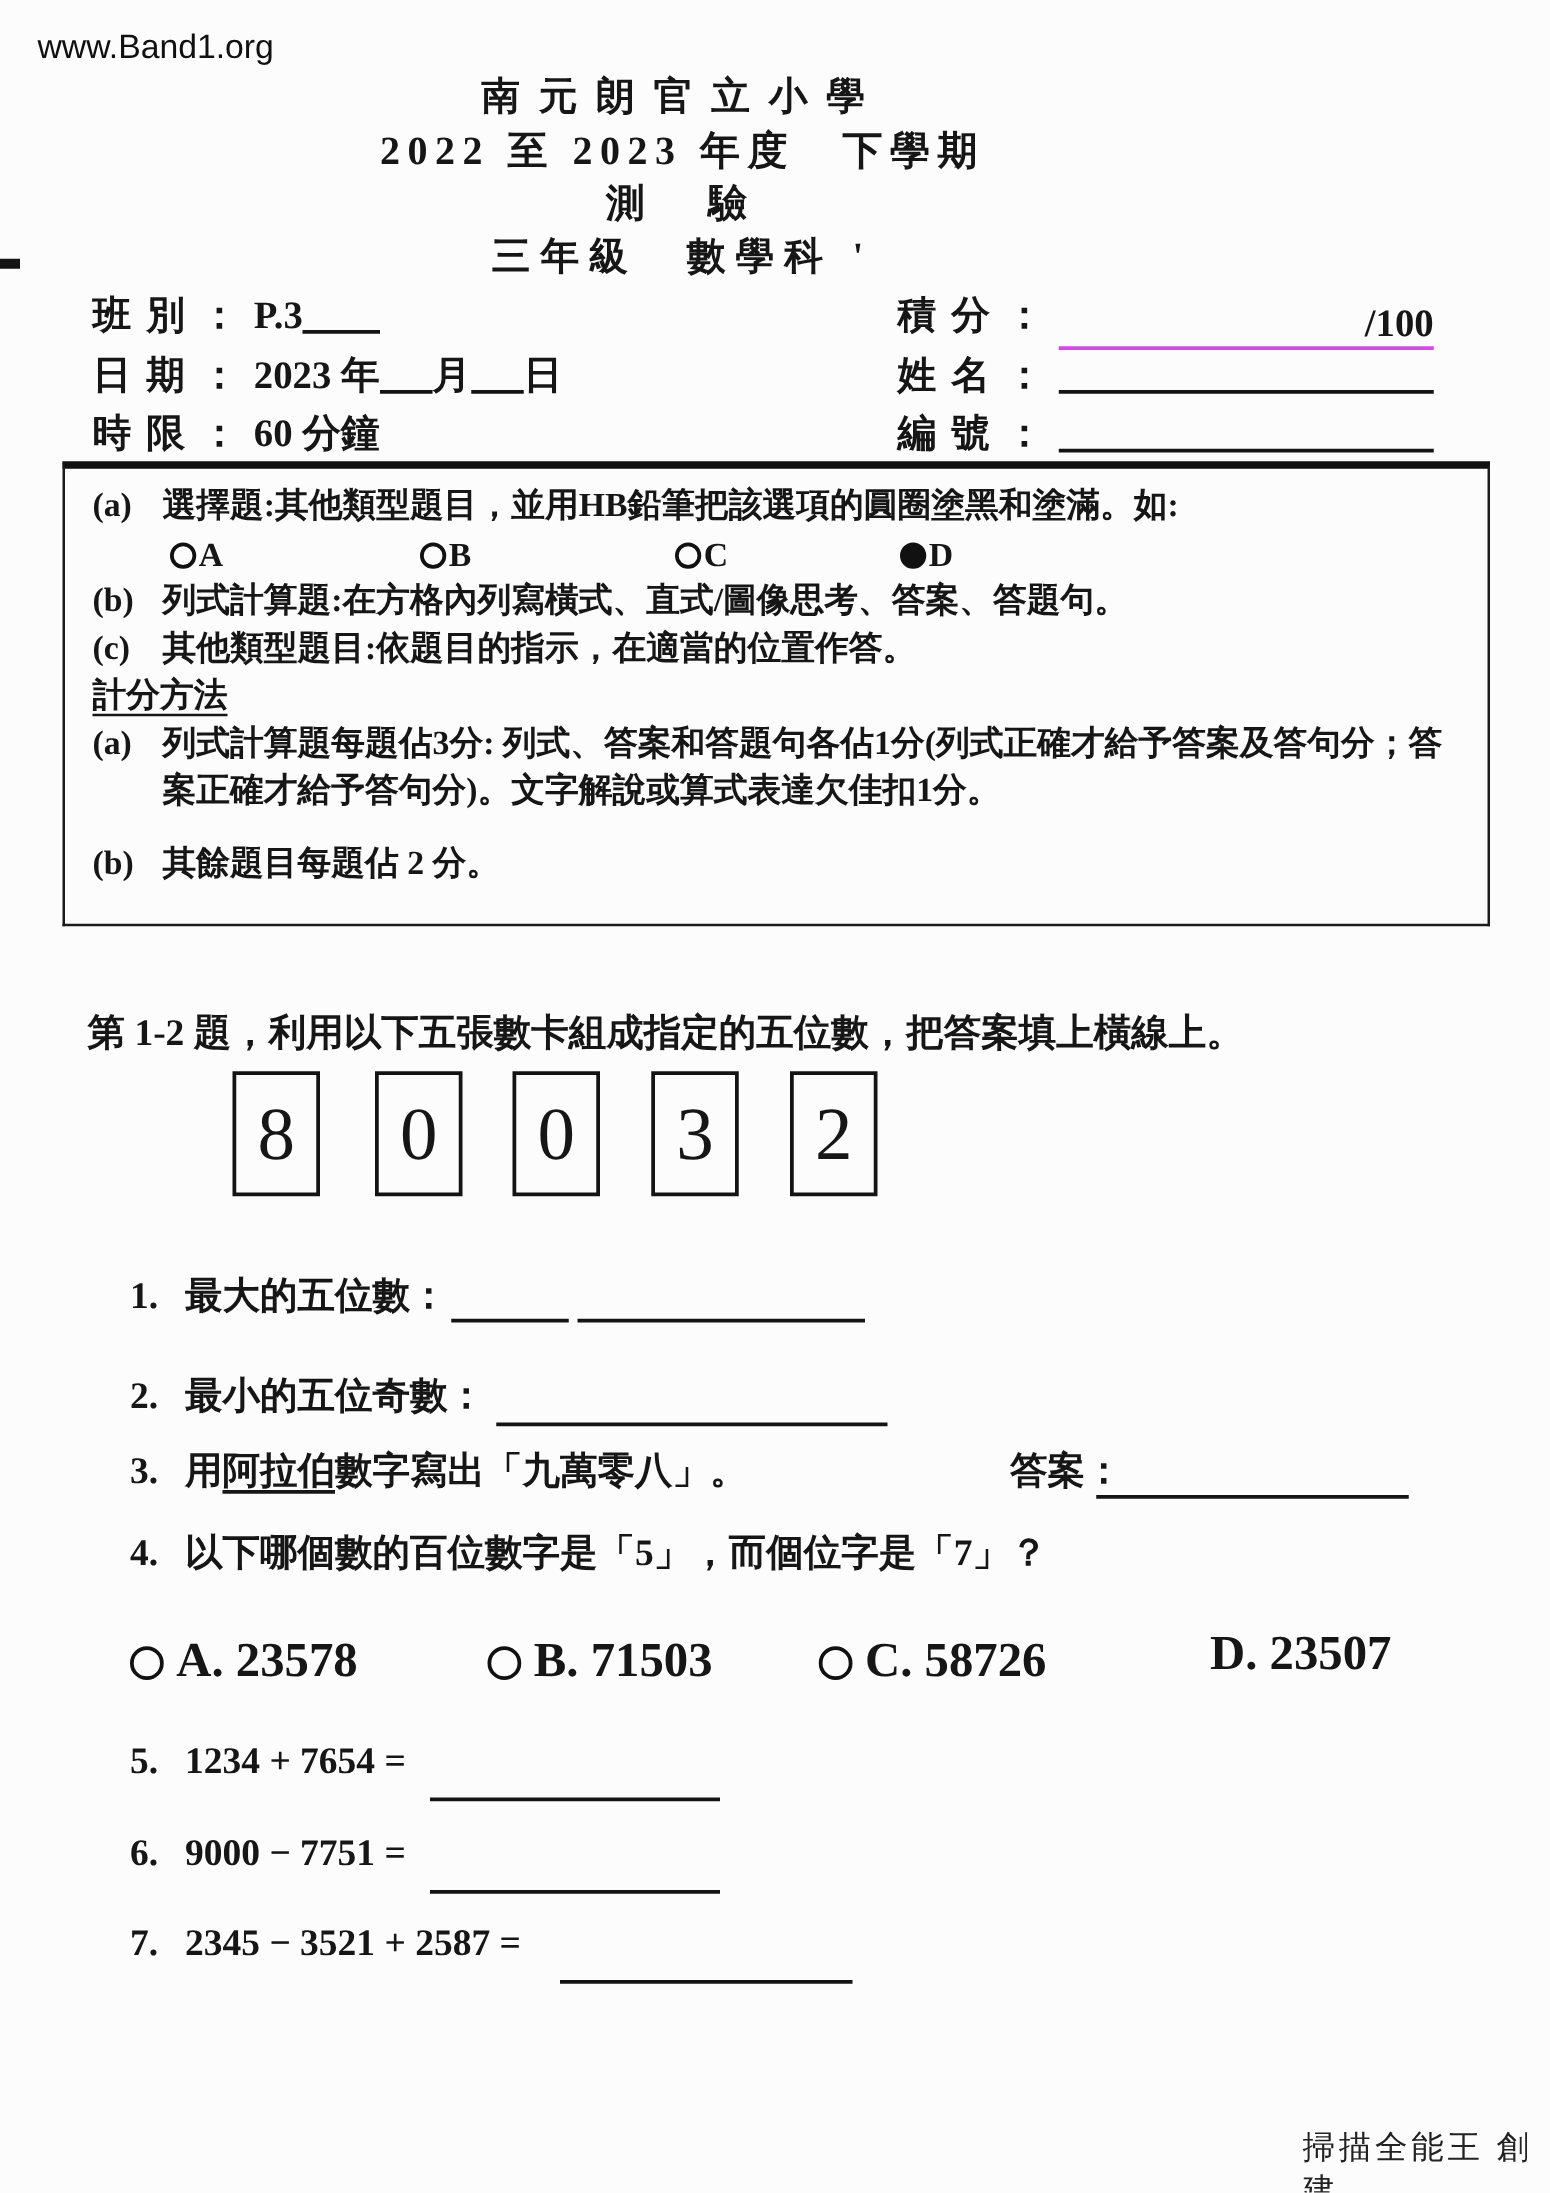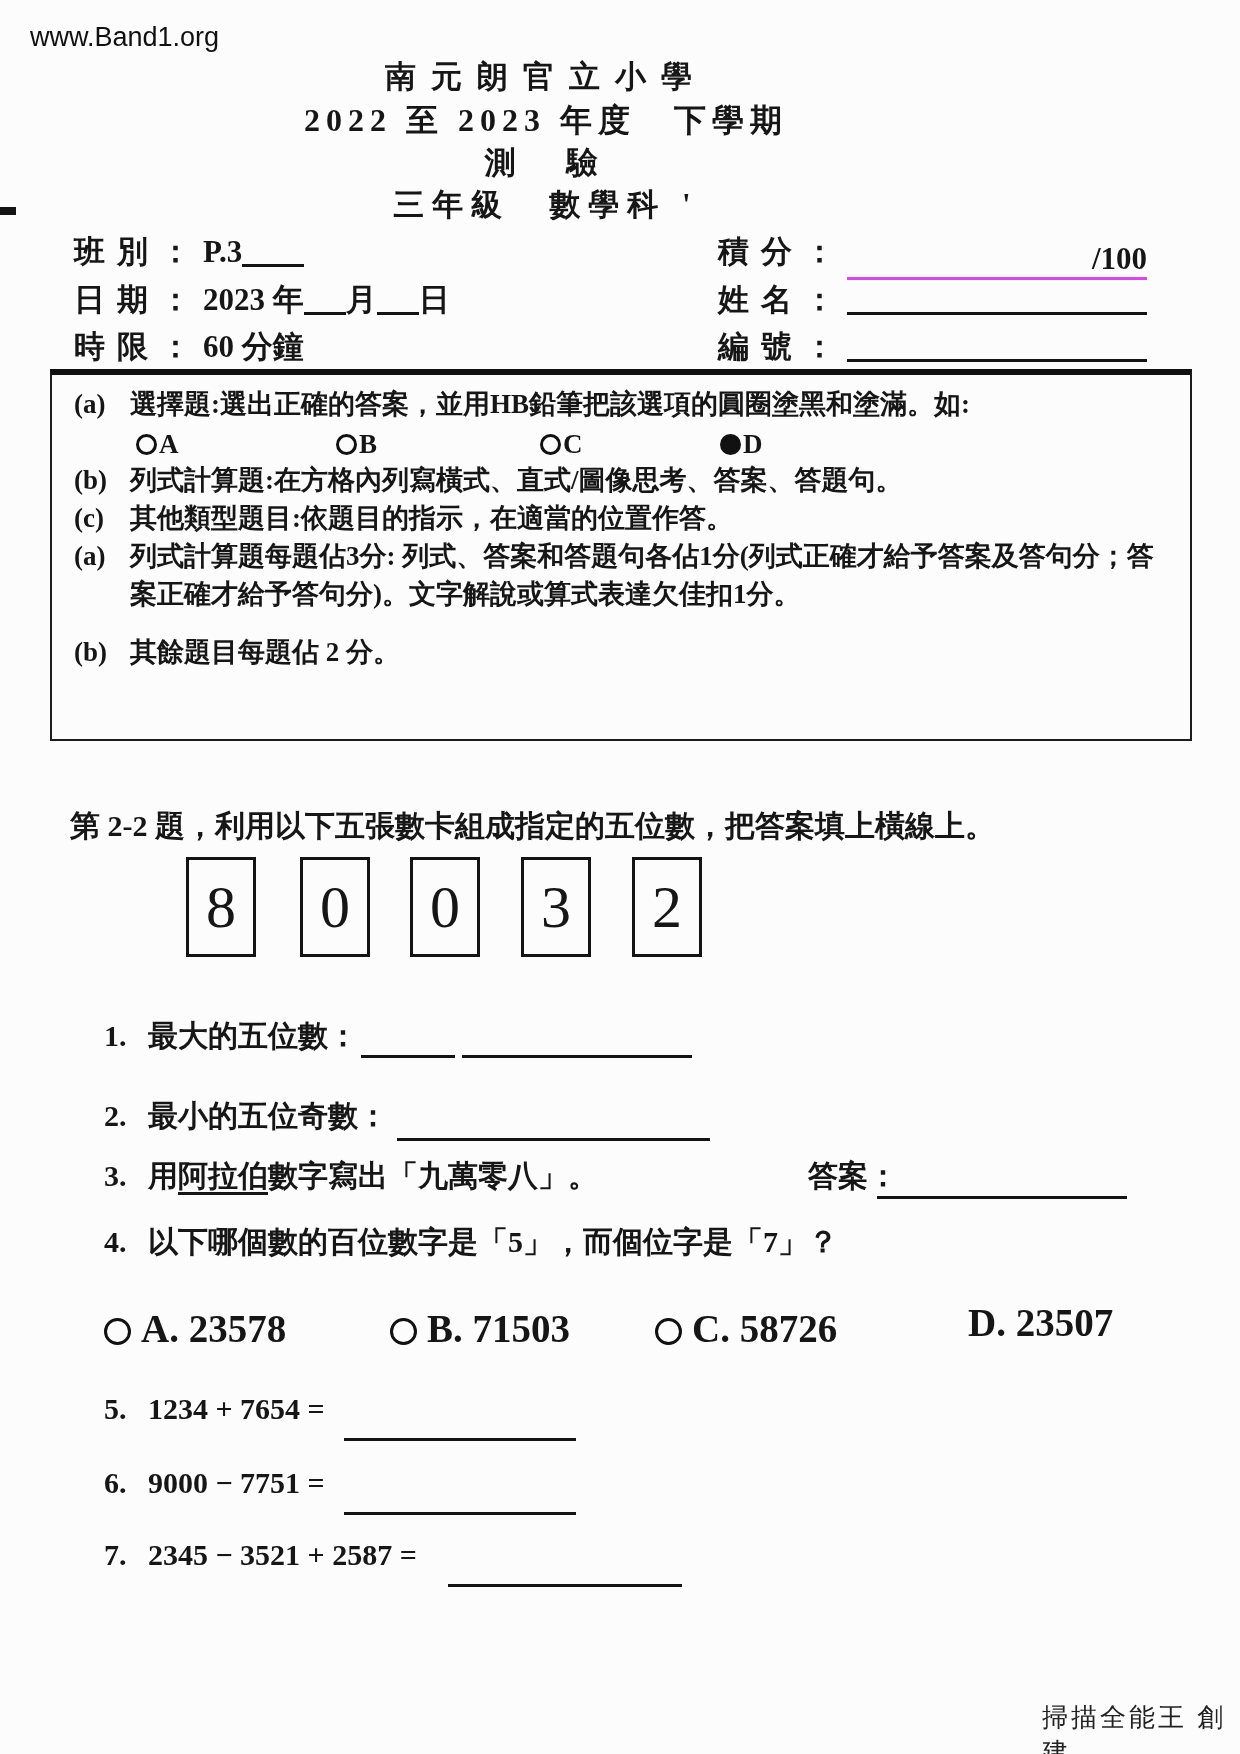--- a/index.html
+++ b/index.html
@@ -78,47 +78,48 @@
 <div class="abs info" style="left:718px;top:279px;">
   <span class="lbl">姓名：</span><span class="blank" style="width:300px;"></span>
 </div>
 <div class="abs info" style="left:718px;top:326px;">
   <span class="lbl">編號：</span><span class="blank" style="width:300px;"></span>
 </div>
 
 <div class="abs ibox">
   <div class="irow">
     <span class="ilabel">(a)</span>
-    <span class="itext">選擇題:選出正確的答案，並用HB鉛筆把該選項的圓圈塗黑和塗滿。如:</span>
+    <span class="itext">選擇題:其他類型題目，並用HB鉛筆把該選項的圓圈塗黑和塗滿。如:</span>
   </div>
   <div class="demo-row">
     <span class="demo-opt" style="left:62px;"><span class="demo-circle"></span><span>A</span></span>
     <span class="demo-opt" style="left:262px;"><span class="demo-circle"></span><span>B</span></span>
     <span class="demo-opt" style="left:466px;"><span class="demo-circle"></span><span>C</span></span>
     <span class="demo-opt" style="left:646px;"><span class="demo-circle filled"></span><span>D</span></span>
   </div>
   <div class="irow">
     <span class="ilabel">(b)</span>
     <span class="itext">列式計算題:在方格內列寫橫式、直式/圖像思考、答案、答題句。</span>
   </div>
   <div class="irow">
     <span class="ilabel">(c)</span>
     <span class="itext">其他類型題目:依題目的指示，在適當的位置作答。</span>
   </div>
+  <div class="utitle">計分方法</div>
   <div class="irow">
     <span class="ilabel">(a)</span>
     <span class="itext" style="white-space:normal;">列式計算題每題佔3分: 列式、答案和答題句各佔1分(列式正確才給予答案及答句分；答案正確才給予答句分)。文字解說或算式表達欠佳扣1分。</span>
   </div>
   <div class="irow" style="margin-top:20px;">
     <span class="ilabel">(b)</span>
     <span class="itext">其餘題目每題佔 2 分。</span>
   </div>
 </div>
 
-<div class="abs intro">第 2-2 題，利用以下五張數卡組成指定的五位數，把答案填上橫線上。</div>
+<div class="abs intro">第 1-2 題，利用以下五張數卡組成指定的五位數，把答案填上橫線上。</div>
 
 <div class="abs card" style="left:186px;">8</div>
 <div class="abs card" style="left:300px;">0</div>
 <div class="abs card" style="left:410px;">0</div>
 <div class="abs card" style="left:521px;">3</div>
 <div class="abs card" style="left:632px;">2</div>
 
 <div class="abs q" style="left:76px;top:1016px;">
   <span class="qnum">1.</span><span>最大的五位數：</span>
 </div>

